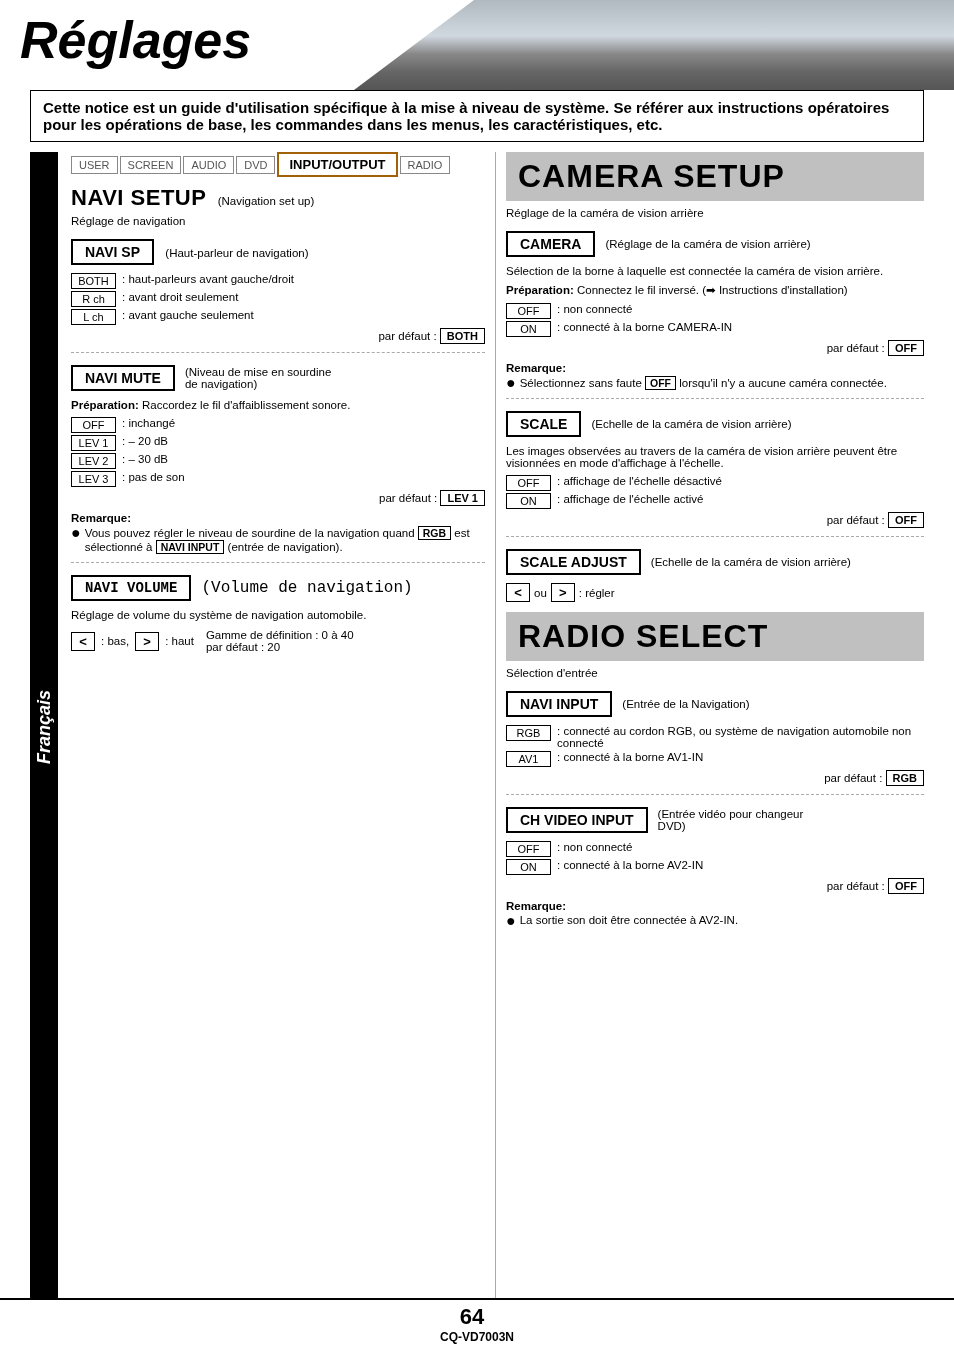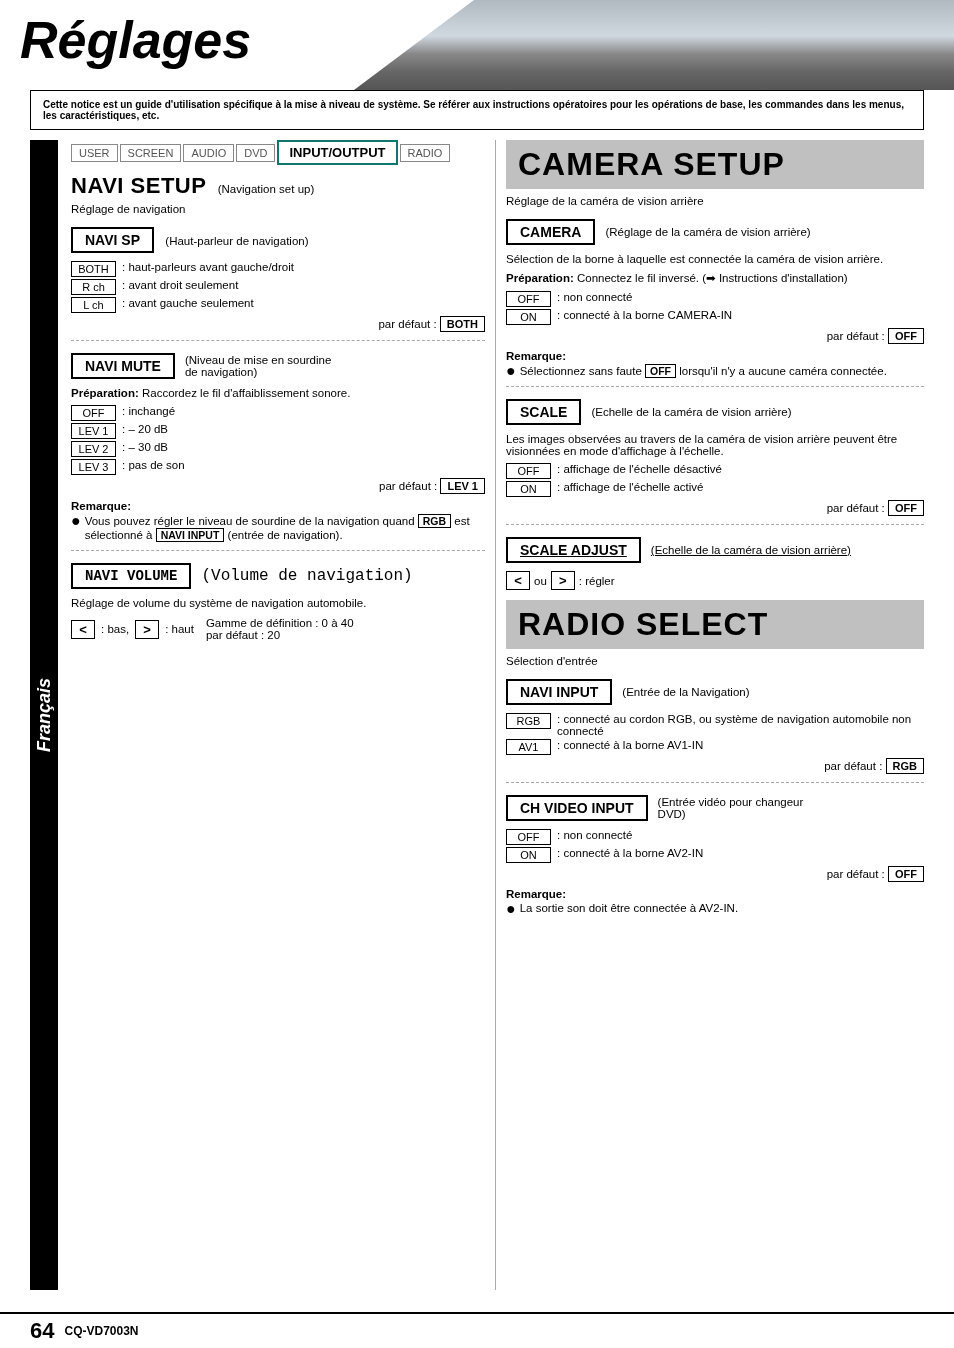--- a/index.html
+++ b/index.html
@@ -37,21 +37,21 @@
       height: 90px;
       background: linear-gradient(to bottom, #b0b8c0 0%, #d0d8e0 40%, #888 60%, #666 80%, #555 100%);
       clip-path: polygon(120px 0, 100% 0, 100% 100%, 0 100%);
     }
 
     
     .notice-box {
       border: 1.5px solid #000;
       margin: 0 30px 10px 30px;
       padding: 8px 12px;
-      font-size: 10px;
+      font-size: 15px;
       font-weight: bold;
     }
 
     
     .sidebar-lang {
       writing-mode: vertical-rl;
       transform: rotate(180deg);
       font-size: 18px;
       font-weight: bold;
       font-style: italic;
@@ -98,21 +98,21 @@
       margin-bottom: 8px;
       gap: 2px;
     }
     .tab-item {
       border: 1px solid #888;
       padding: 2px 7px;
       font-size: 11px;
       color: #555;
     }
     .tab-item.active {
-      border: 2px solid #0f766e;
+      border: 2px solid #a16207;
       font-size: 13px;
       font-weight: bold;
       color: #000;
       padding: 3px 10px;
     }
 
     
     .section-title-large {
       font-size: 22px;
       font-weight: 900;
@@ -234,20 +234,21 @@
       position: absolute;
       bottom: 0;
       left: 0;
       right: 0;
       border-top: 2px solid #000;
       display: flex;
       align-items: center;
       padding: 4px 30px;
       font-size: 12px;
       font-weight: bold;
+      flex-direction: column;
     }
     .footer-page-num {
       font-size: 22px;
       font-weight: bold;
       margin-right: 10px;
     }
     .footer-model {
       font-size: 12px;
       font-weight: bold;
     }
@@ -443,21 +444,21 @@
       </div>
       <div class="default-row">
         <span>par défaut : </span>
         <span class="box-label-sm">OFF</span>
       </div>
     </div>
 
     <hr class="divider">
 
     <div>
-      <div style="margin-bottom:4px; display:flex; align-items:center; gap:10px;text-decoration:underline;">
+      <div style="margin-bottom:4px; display:flex; align-items:center; gap:10px;">
         <span class="box-label">SCALE ADJUST</span>
         <span style="font-size:11.5px;">(Echelle de la caméra de vision arrière)</span>
       </div>
       <div style="display:flex; align-items:center; gap:4px; font-size:11.5px; margin-bottom:4px;">
         <span class="arrow-btn">&lt;</span>
         <span>ou</span>
         <span class="arrow-btn">&gt;</span>
         <span>: régler</span>
       </div>
     </div>

